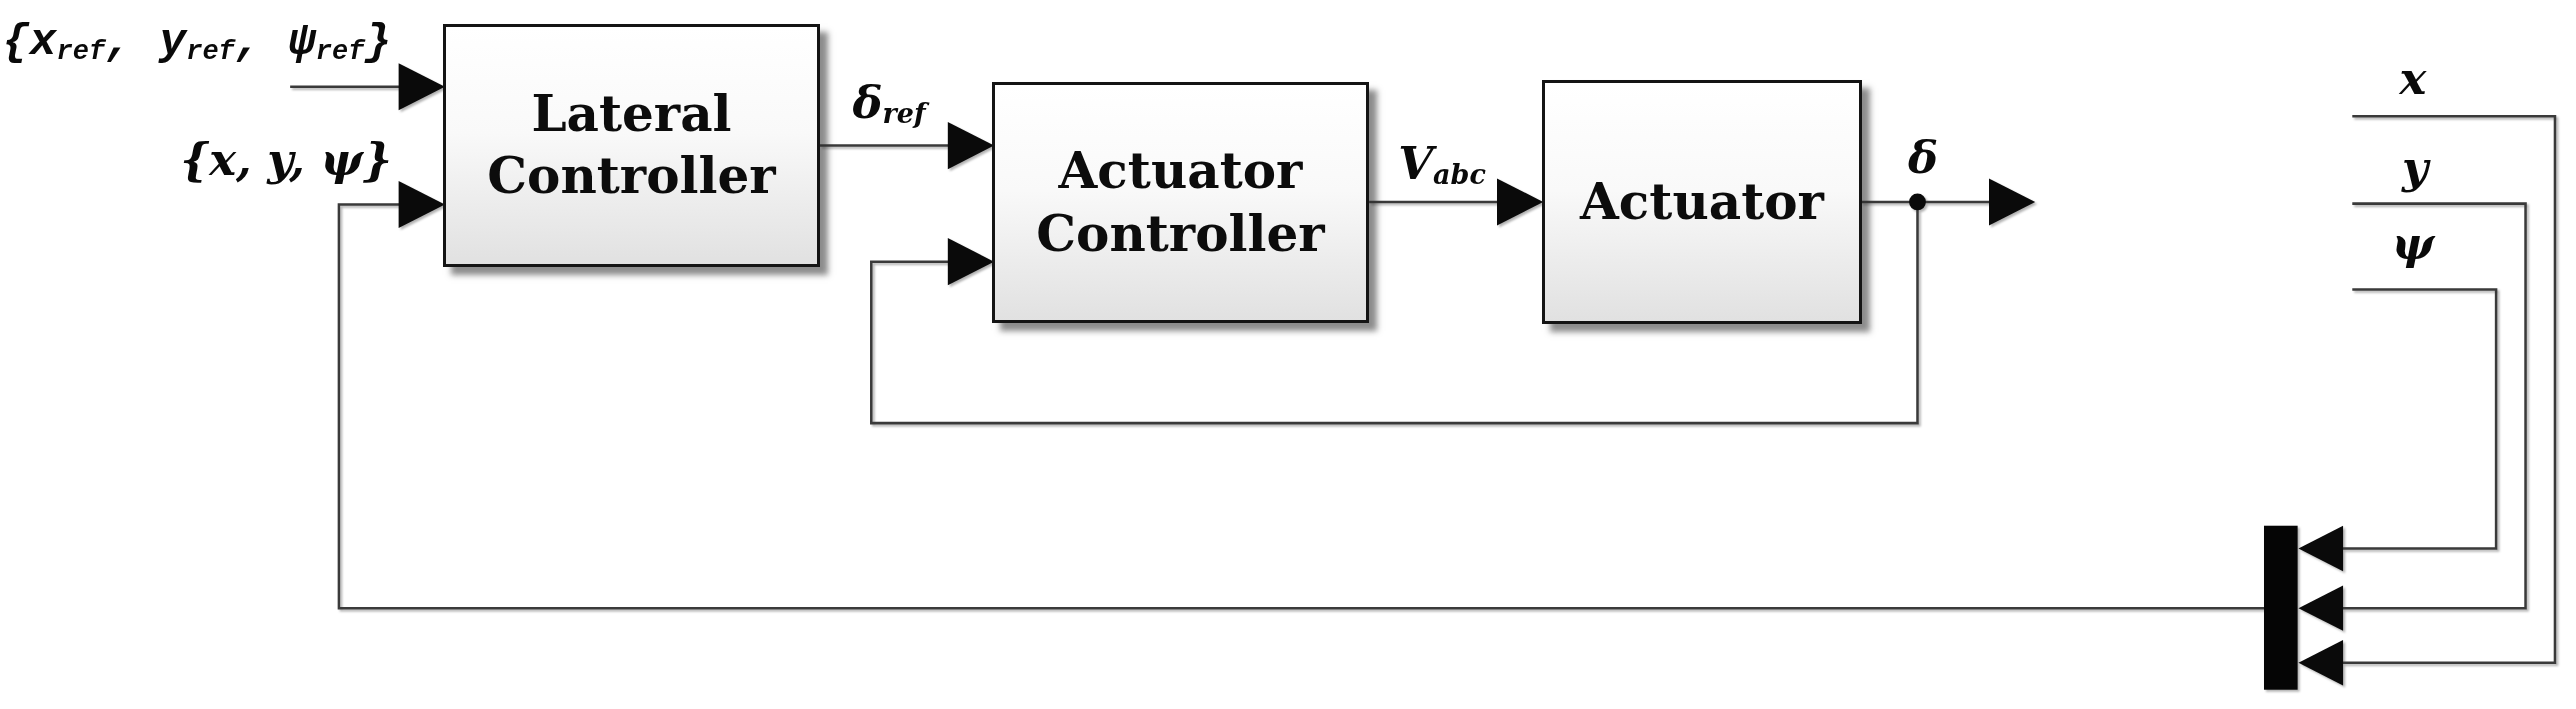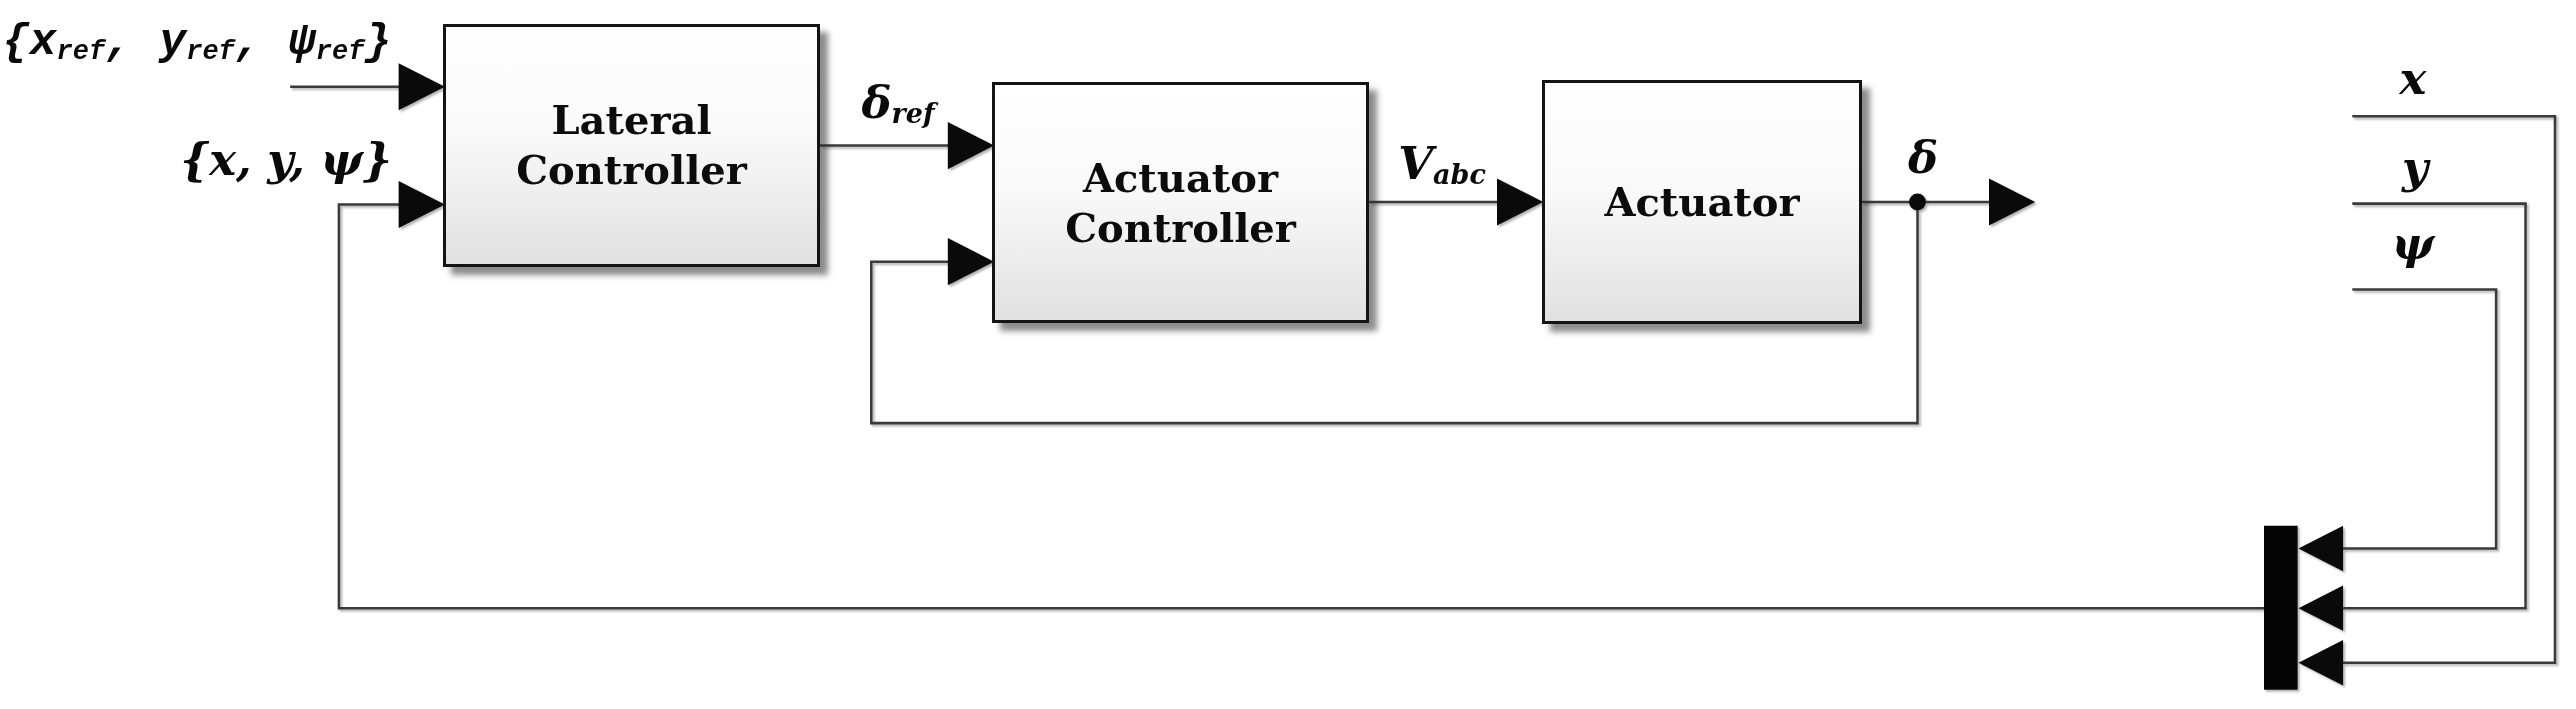--- a/index.html
+++ b/index.html
@@ -22,21 +22,21 @@
     position: absolute;
     box-sizing: border-box;
     background: linear-gradient(180deg, #ffffff 0%, #f9f9f9 45%, #e1e1e1 100%);
     border: 3.4px solid #141414;
     box-shadow: 8.4px 8.4px 5.9px rgba(45,45,45,0.55);
     display: flex;
     flex-direction: column;
     align-items: center;
     justify-content: center;
     font-weight: bold;
-    font-size: 40px;
+    font-size: 50px;
     line-height: 1.25;
     color: #0c0c0c;
     text-align: center;
   }
   .mathlabel {
     position: absolute;
     transform: translateX(-50%);
     white-space: nowrap;
     font-weight: bold;
     font-style: italic;
@@ -98,21 +98,21 @@
 
   <div class="block" style="left:1542px; top:80px; width:320px; height:244px;">
     <span>Actuator</span>
   </div>
 
 
   <div class="mathlabel" style="left:197px; top:17px;font-family:Liberation Mono, monospace;"><span>{</span><span>x</span><span class="sub">ref</span><span>, </span><span>y</span><span class="sub">ref</span><span>, </span><span>ψ</span><span class="sub">ref</span><span>}</span></div>
 
   <div class="mathlabel" style="left:286px; top:133px;"><span>{</span><span>x</span><span>, </span><span>y</span><span>, </span><span>ψ</span><span>}</span></div>
 
-  <div class="mathlabel" style="left:889px; top:76px;margin-left:9px;"><span>δ</span><span class="sub">ref</span></div>
+  <div class="mathlabel" style="left:889px; top:76px;"><span>δ</span><span class="sub">ref</span></div>
 
   <div class="mathlabel" style="left:1442px; top:128px;margin-top:9px;"><span>V</span><span class="sub">abc</span></div>
 
   <div class="mathlabel" style="left:1923px; top:131px;"><span>δ</span></div>
 
   <div class="mathlabel" style="left:2413px; top:52px;"><span>x</span></div>
 
   <div class="mathlabel" style="left:2415px; top:141px;"><span>y</span></div>
 
   <div class="mathlabel" style="left:2413px; top:217px;"><span>ψ</span></div>

